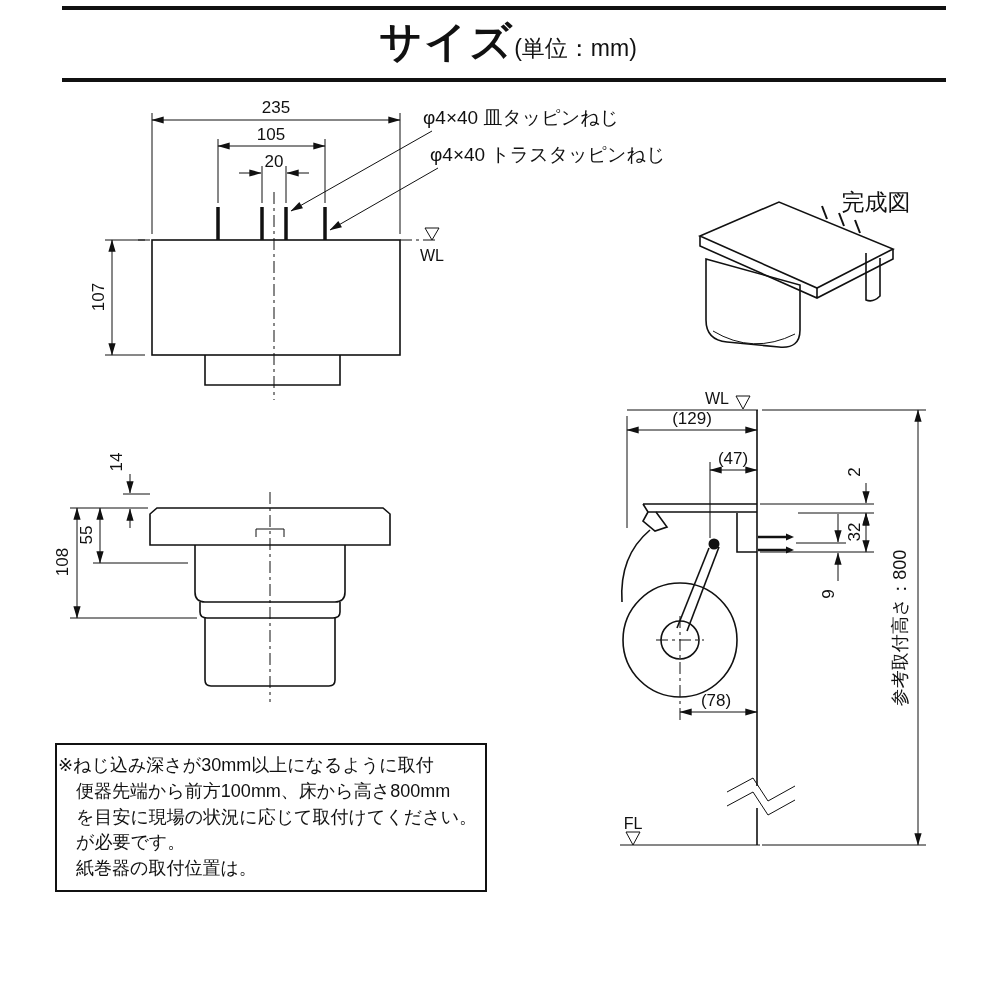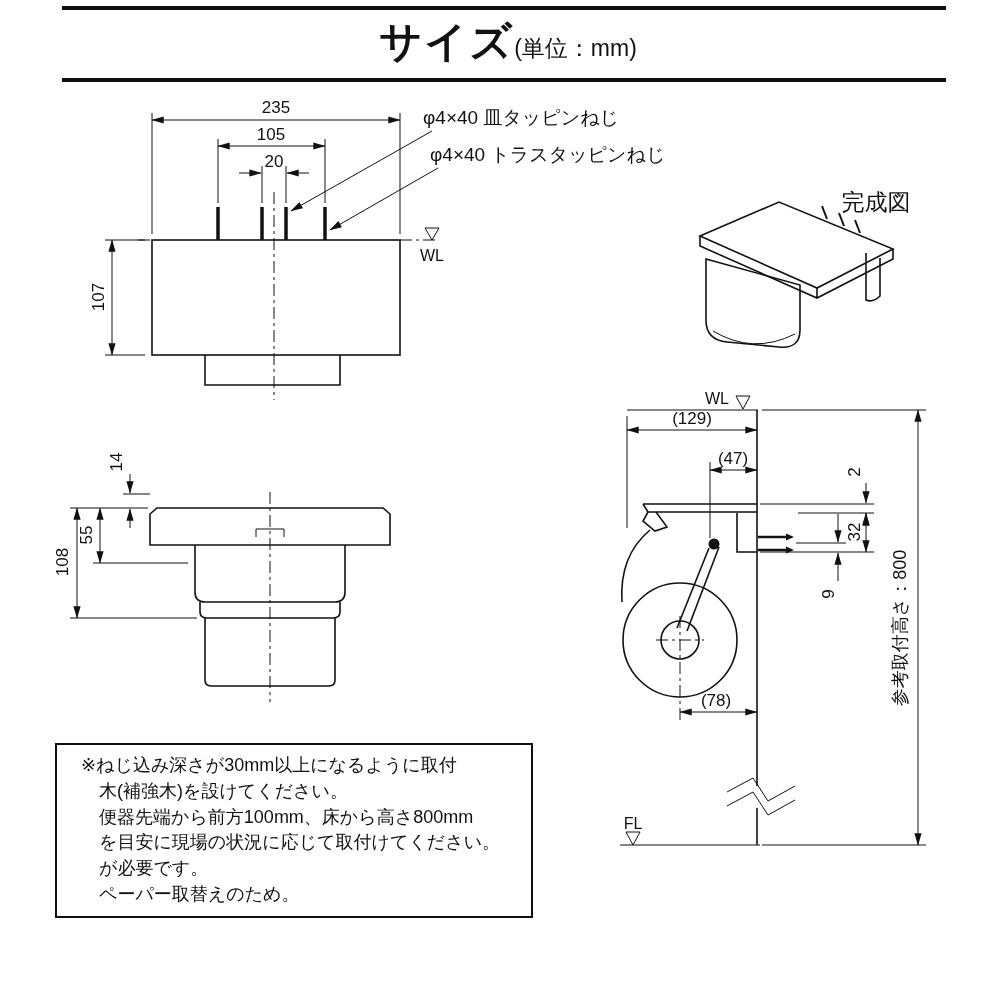--- a/index.html
+++ b/index.html
@@ -18,21 +18,21 @@
   .tl{fill:none;stroke:#111;stroke-width:1;}
   .cl{fill:none;stroke:#111;stroke-width:1;stroke-dasharray:12 4 3 4;}
   .scr{fill:none;stroke:#111;stroke-width:3.5;}
   .dt{font-size:17px;fill:#111;}
   .ct{font-size:19px;fill:#111;}
   .mt{font-size:16px;fill:#111;}
   .bt{font-size:23px;fill:#111;}
   .vt{font-size:18px;fill:#111;}
   .notes{
     position:absolute;left:55px;top:743px;width:426px;
-    border:2.5px solid #111;padding:8px 24px;
+    border:2.5px solid #111;padding:8px 1px;
     font-size:18px;line-height:25.8px;
   }
   .note-line{white-space:nowrap;}
 </style>
 </head>
 <body>
 
 <div class="rule" id="rule-top"></div>
 <div class="titlebar">
   <span class="title-main">サイズ</span><span class="title-unit">(単位：mm)</span>
@@ -187,18 +187,17 @@
     <path d="M713,331 Q753,355 795,334" class="tl"></path>
     <path d="M866,253 L866,300 Q873,303 880,296 L880,258" class="ol"></path>
     <path d="M822,206 L827,219" stroke="#111" stroke-width="2" fill="none"></path>
     <path d="M839,213 L844,226" stroke="#111" stroke-width="2" fill="none"></path>
     <path d="M855,220 L860,233" stroke="#111" stroke-width="2" fill="none"></path>
   </g>
 </svg>
 
 <div class="notes">
   <div class="note-line">※ねじ込み深さが30mm以上になるように取付</div>
-  <div class="note-line">　木(補強木)を設けてください。</div>
   <div class="note-line">　便器先端から前方100mm、床から高さ800mm</div>
   <div class="note-line">　を目安に現場の状況に応じて取付けてください。</div>
   <div class="note-line">　が必要です。</div>
-  <div class="note-line">　ペーパー取替えのため。</div>
+  <div class="note-line">　紙巻器の取付位置は。</div>
 </div>
 
 </body></html>

